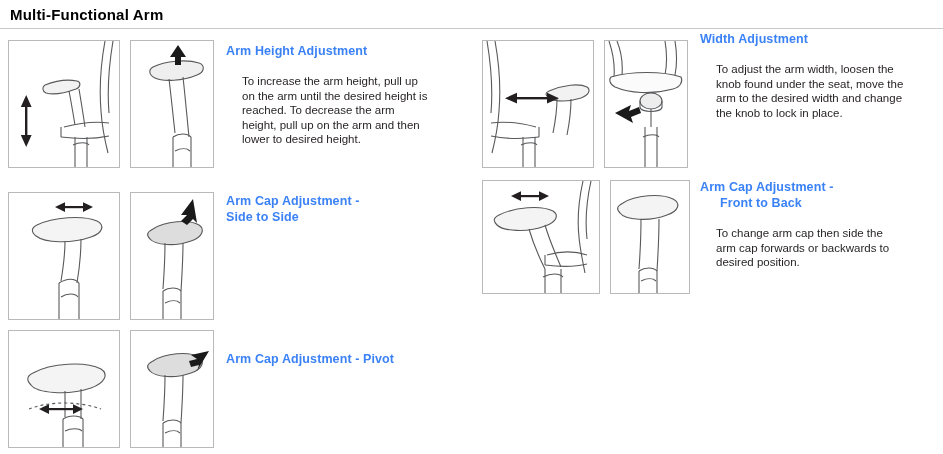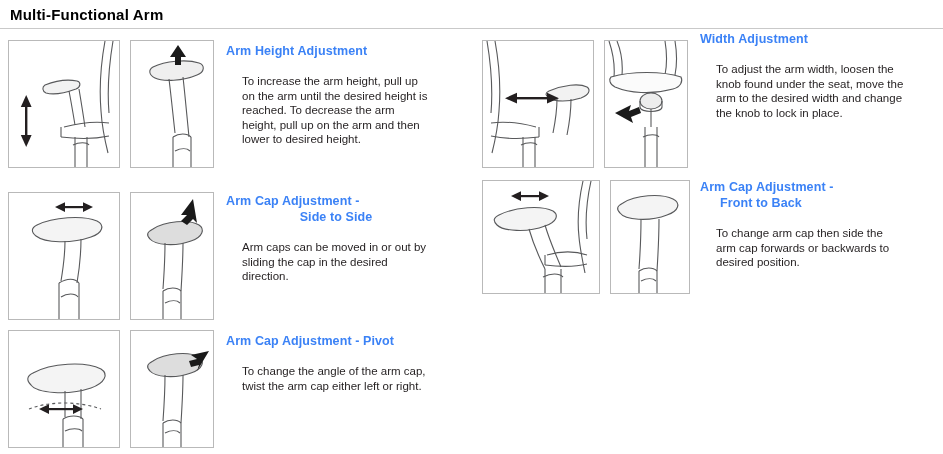--- a/index.html
+++ b/index.html
@@ -207,22 +207,21 @@
     </g>
     <g fill="#1a1a1a">
 
       <polygon points="62,6 50,22 56,22 50,28 56,32 62,26 66,30"></polygon>
     </g>
   </svg>
 </div>
 
 <div class="block" style="left:226px; top:194px; width:220px;">
   <h3>Arm Cap Adjustment -</h3>
-  <h3 style="margin-bottom:4px;text-align:center;">Side to Side</h3>
-  <p>Arm caps can be moved in or out by sliding the cap in the desired direction.</p>
+  <h3 style="margin-bottom:4px;">Side to Side</h3>
 </div>
 
 <div class="panel" style="left:482px; top:180px; width:118px; height:114px;">
   <svg width="116" height="112" viewBox="0 0 116 112" aria-hidden="true">
     <g fill="none" stroke="#58595b" stroke-width="1.1">
 
       <path d="M100 0 C 96 18, 94 38, 96 56 C 97 68, 100 82, 102 92"></path>
       <path d="M108 0 C 104 18, 102 40, 104 58"></path>
 
       <path d="M16 34 C 32 26, 58 24, 70 30 C 76 34, 74 41, 62 45 C 44 52, 20 50, 14 44 C 10 40, 10 37, 16 34 Z" fill="#f4f4f4"></path>
@@ -299,15 +298,14 @@
       <path d="M34 102 C 40 99, 46 99, 49 102"></path>
     </g>
     <g fill="#1a1a1a">
 
       <polygon points="78,20 60,24 66,28 58,30 60,36 68,34 66,40"></polygon>
     </g>
   </svg>
 </div>
 
 <div class="block" style="left:226px; top:334px; width:230px;">
-  <h3 style="margin-bottom:4px;">Arm Cap Adjustment - Pivot</h3>
-  <p>To change the angle of the arm cap, twist the arm cap either left or right.</p>
+  <h3 style="margin-bottom:4px;margin-top:18px;">Arm Cap Adjustment - Pivot</h3>
 </div>
 
 </body></html>

